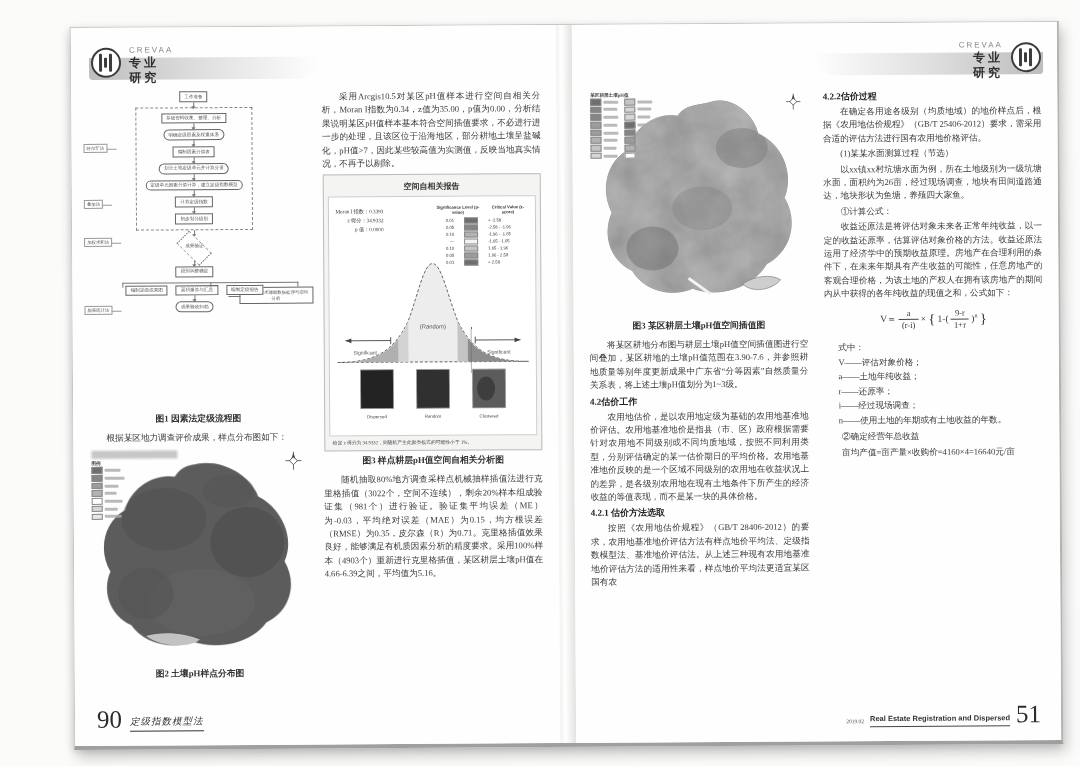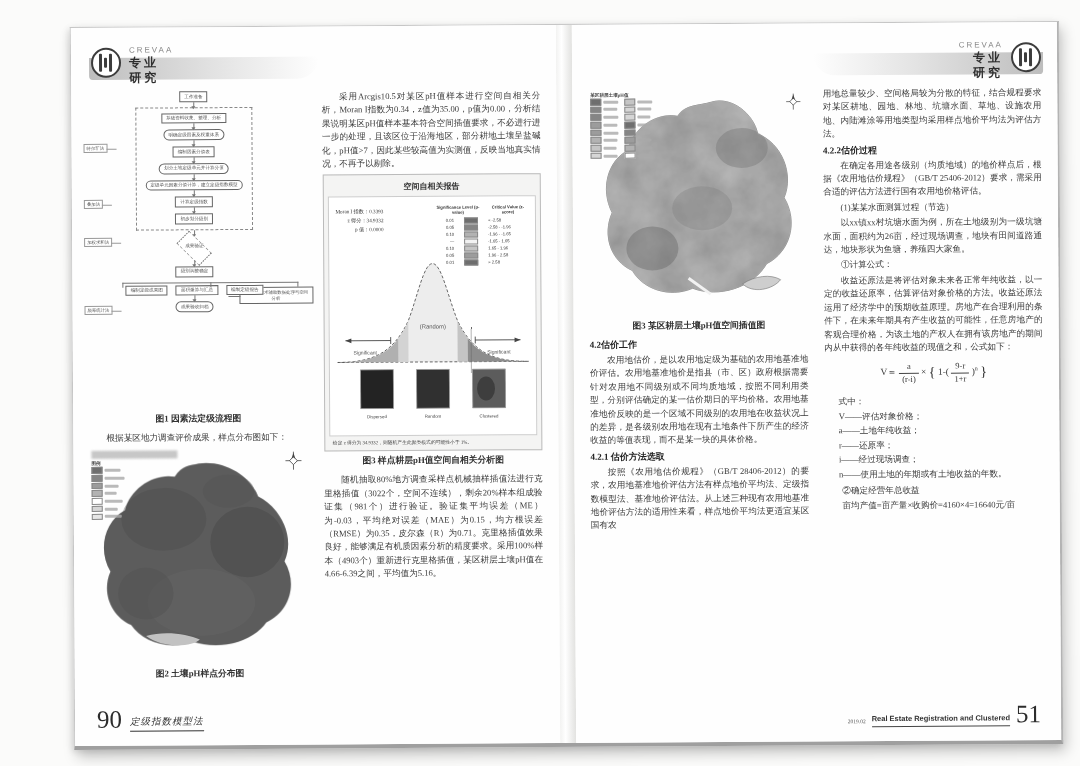--- a/index.html
+++ b/index.html
@@ -470,28 +470,28 @@
             <ellipse cx="60" cy="160" rx="26" ry="22" fill="#8f8f8f" opacity="0.45"></ellipse>
             <ellipse cx="150" cy="60" rx="26" ry="20" fill="#989898" opacity="0.4"></ellipse>
             <ellipse cx="110" cy="120" rx="30" ry="22" fill="#a8a8a8" opacity="0.35"></ellipse>
             <path d="M120,14 C140,8 162,26 166,46 C190,56 202,86 192,110 C206,134 198,164 174,176 C160,200 126,210 100,200 C76,210 50,200 40,182 C18,172 10,146 20,124 C8,100 16,72 36,62 C42,38 66,24 86,28 C94,16 106,18 120,14 Z" fill="#000" filter="url(#fine)" opacity="0.25"></path>
             <path d="M150,196 C162,188 178,186 188,192 C180,202 160,206 150,196 Z" fill="#cecece" stroke="#777" stroke-width="0.6"></path>
             <path d="M96,190 L118,206" stroke="#f2f2f2" stroke-width="3"></path>
           </svg>
         </div>
         <div class="caption">图3 某区耕层土壤pH值空间插值图</div>
 
+        <p class="body ind">将某区耕地分布图与耕层土壤pH值空间插值图进行空间叠加，某区耕地的土壤pH值范围在3.90-7.6，并参照耕地质量等别年度更新成果中广东省“分等因素”自然质量分关系表，将上述土壤pH值划分为1~3级。</p>
         <h4 class="h">4.2估价工作</h4>
         <p class="body ind">农用地估价，是以农用地定级为基础的农用地基准地价评估。农用地基准地价是指县（市、区）政府根据需要针对农用地不同级别或不同均质地域，按照不同利用类型，分别评估确定的某一估价期日的平均价格。农用地基准地价反映的是一个区域不同级别的农用地在收益状况上的差异，是各级别农用地在现有土地条件下所产生的经济收益的等值表现，而不是某一块的具体价格。</p>
         <h4 class="h">4.2.1 估价方法选取</h4>
         <p class="body ind">按照《农用地估价规程》（GB/T 28406-2012）的要求，农用地基准地价评估方法有样点地价平均法、定级指数模型法、基准地价评估法。从上述三种现有农用地基准地价评估方法的适用性来看，样点地价平均法更适宜某区国有农</p>
       </div>
 
       <div class="col">
-        <p class="body">用地总量较少、空间格局较为分散的特征，结合规程要求对某区耕地、园地、林地、坑塘水面、草地、设施农用地、内陆滩涂等用地类型均采用样点地价平均法为评估方法。</p>
         <h4 class="h">4.2.2估价过程</h4>
         <p class="body ind">在确定各用途各级别（均质地域）的地价样点后，根据《农用地估价规程》（GB/T 25406-2012）要求，需采用合适的评估方法进行国有农用地价格评估。</p>
         <p class="body ind">(1)某某水面测算过程（节选）</p>
         <p class="body ind">以xx镇xx村坑塘水面为例，所在土地级别为一级坑塘水面，面积约为26亩，经过现场调查，地块有田间道路通达，地块形状为鱼塘，养殖四大家鱼。</p>
         <p class="body ind">①计算公式：</p>
         <p class="body ind">收益还原法是将评估对象未来各正常年纯收益，以一定的收益还原率，估算评估对象价格的方法。收益还原法运用了经济学中的预期收益原理。房地产在合理利用的条件下，在未来年期具有产生收益的可能性，任意房地产的客观合理价格，为该土地的产权人在拥有该房地产的期间内从中获得的各年纯收益的现值之和，公式如下：</p>
 
         <div class="formula">
           <span>V＝</span>
           <span class="frac"><span class="top">a</span><span class="bot">(r-i)</span></span>
@@ -512,17 +512,17 @@
           <div>n——使用土地的年期或有土地收益的年数。</div>
         </div>
 
         <p class="body ind" style="margin-top:3px">②确定经营年总收益</p>
         <p class="body ind">亩均产值=亩产量×收购价=4160×4=16640元/亩</p>
       </div>
     </div>
 
     <footer class="foot-r">
       <span class="iss">2019.02</span>
-      <span class="je">Real Estate Registration and Clustered</span>
+      <span class="je">Real Estate Registration and Dispersed</span>
       <span class="pn">51</span>
     </footer>
   </section>
 </div>
 
 </body></html>

